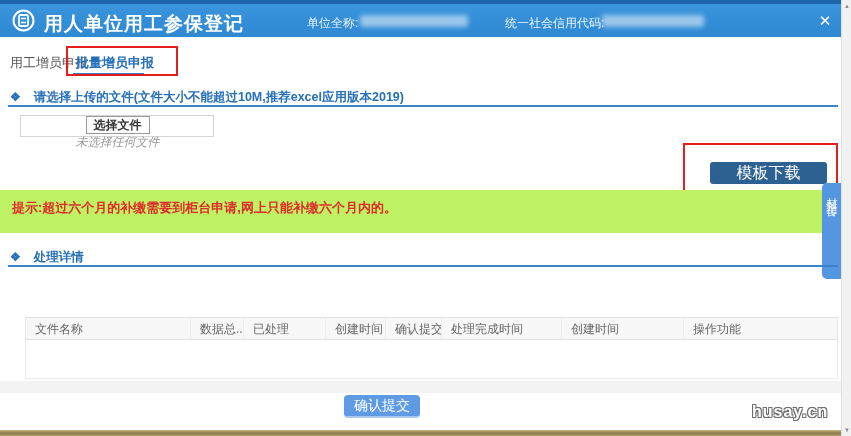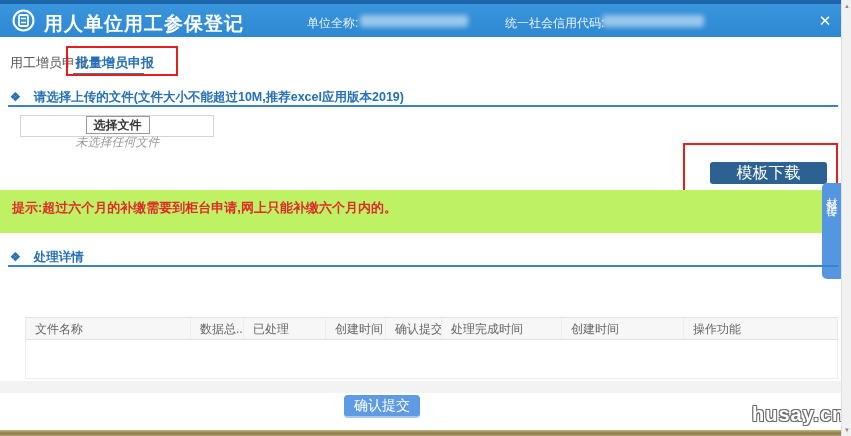--- a/index.html
+++ b/index.html
@@ -74,21 +74,21 @@
   .thead{ display:flex; height:23px; background:#f7f7f7; border-top:1px solid #e2e2e2;
     border-bottom:1px solid #e2e2e2; border-left:1px solid #e8e8e8; border-right:1px solid #e8e8e8; }
   .th{ font-size:12px; color:#666; line-height:22px; padding-left:9px; overflow:hidden;
     white-space:nowrap; border-right:1px solid #ededed; }
   .th:last-child{ border-right:none; }
   .c0{width:165px;} .c1{width:53px;} .c2{width:82px;} .c3{width:60px;}
   .c4{width:56px;} .c5{width:122px;} .c6{width:120px;} .c7{flex:1;}
   .tbody{ height:39px; background:#fff; border:1px solid #ececec; border-top:none; }
   .below-strip{ position:absolute; left:0; top:381px; width:841px; height:12px; background:#f3f3f3; }
   
-  .watermark{ position:absolute; left:752px; top:403px; font-size:20px; font-weight:bold;
+  .watermark{ position:absolute; left:752px; top:403px; font-size:16px; font-weight:bold;
     color:#fff; letter-spacing:1px;
     text-shadow:-1px -1px 0 #6b6b6b, 1px -1px 0 #6b6b6b, -1px 1px 0 #6b6b6b, 1px 1px 0 #6b6b6b; }
   .bottom-bar{ position:absolute; left:0; top:430px; width:851px; height:6px;
     background:linear-gradient(#c7b67d,#8a7a4e 55%,#b3a268); }
 </style>
 </head>
 <body>
 
 <div class="window">
 

